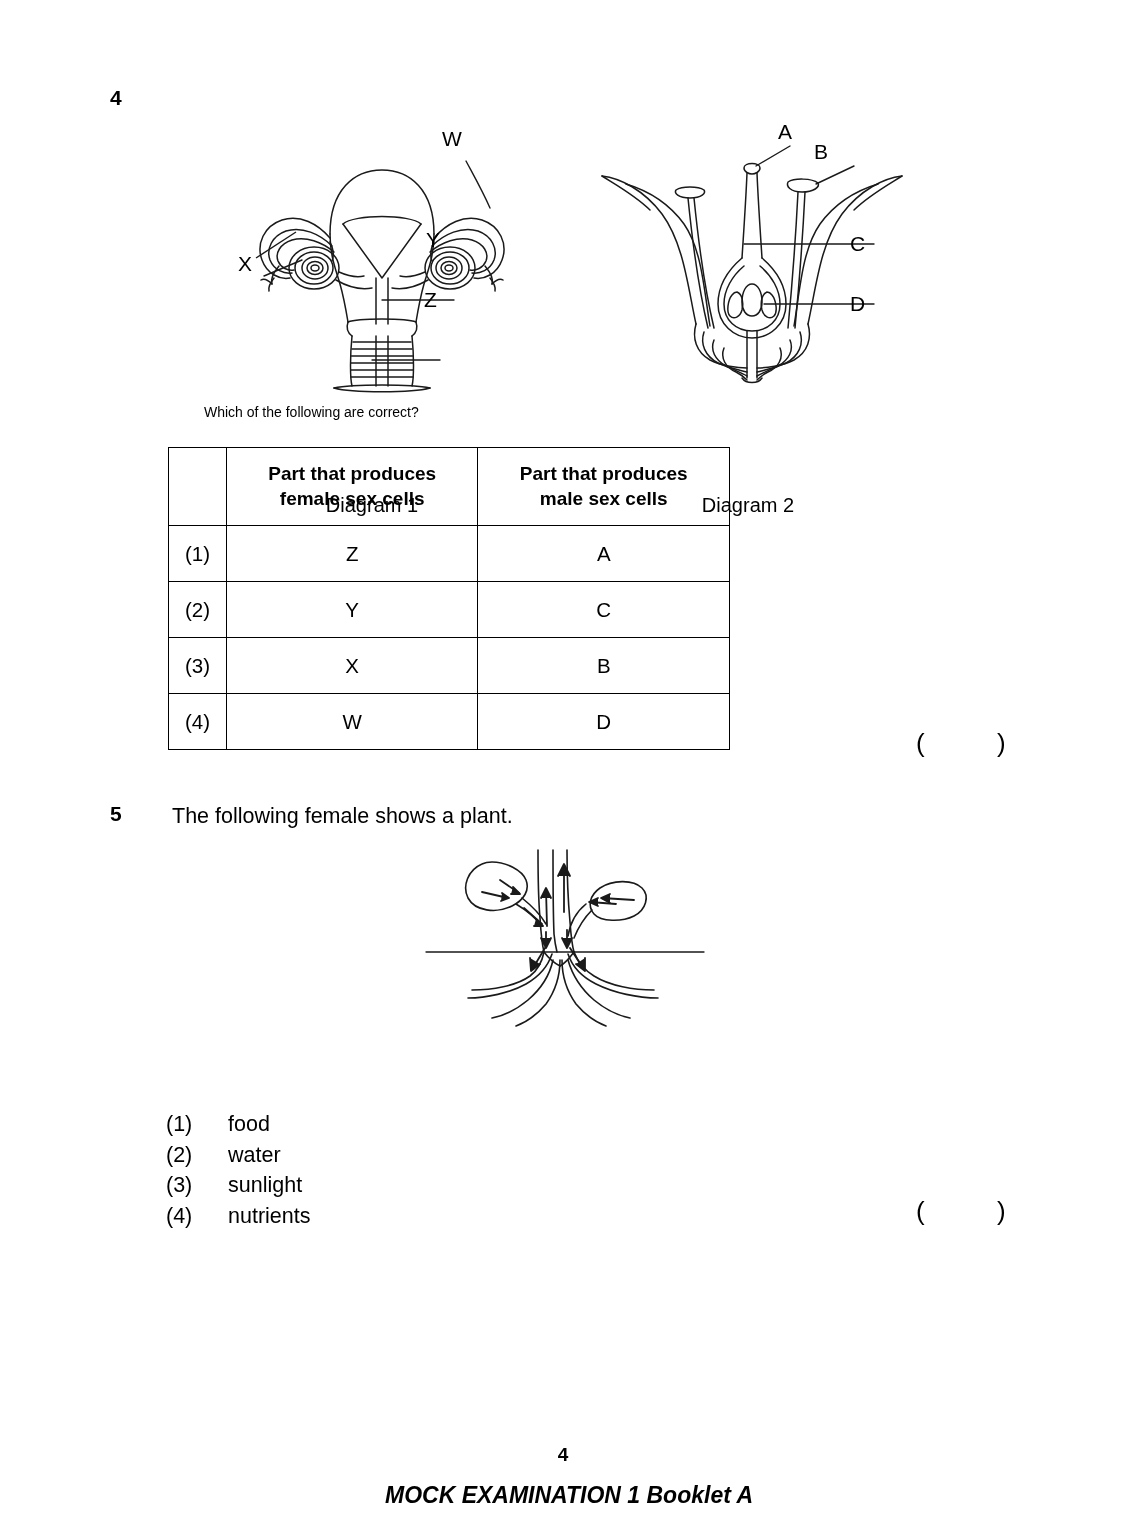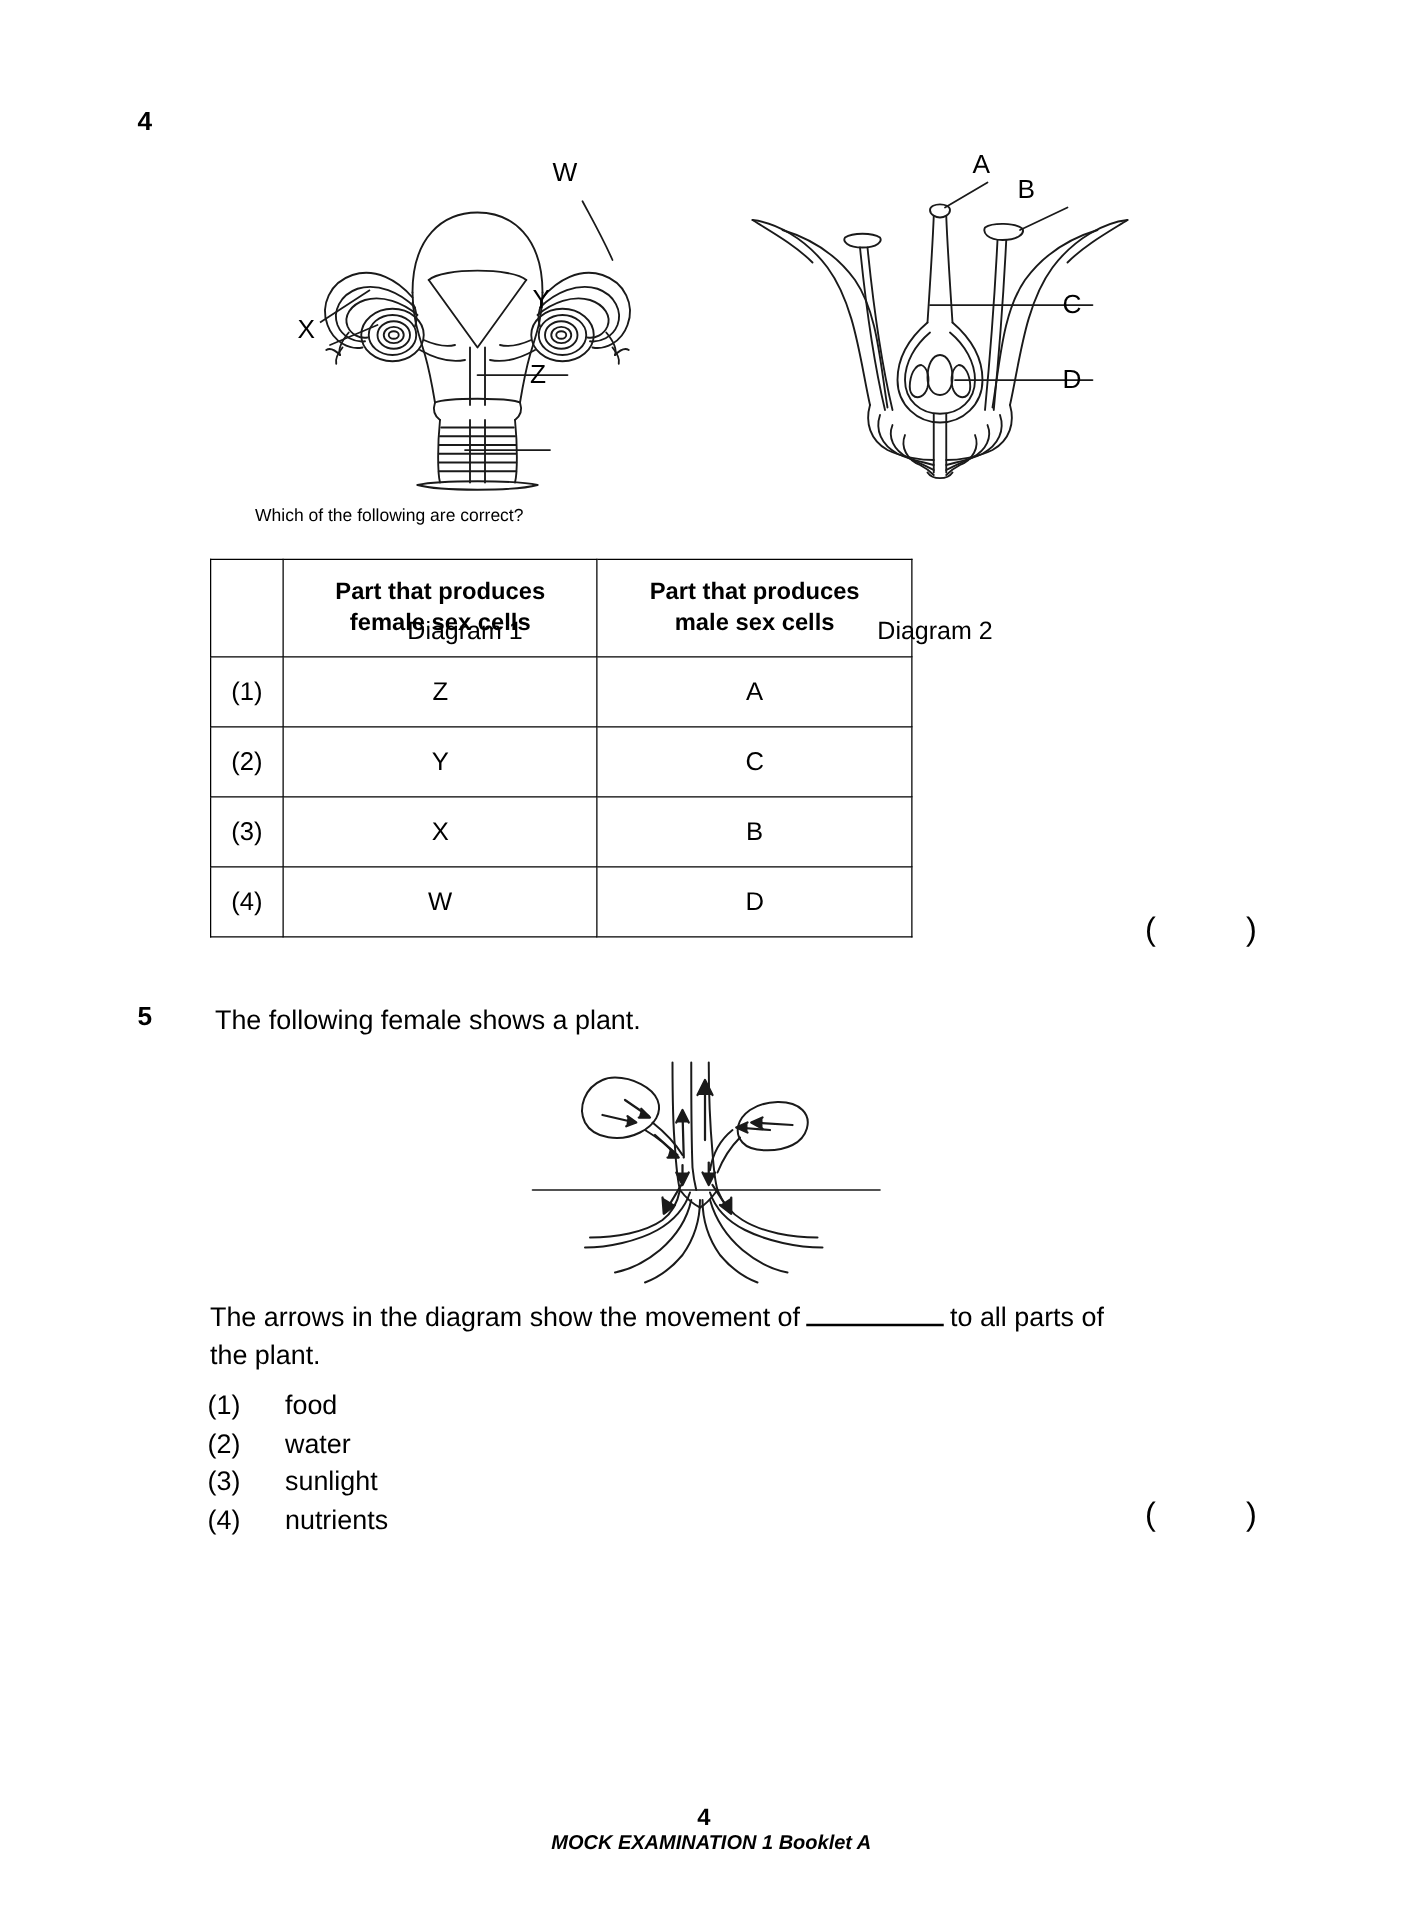--- a/index.html
+++ b/index.html
@@ -157,22 +157,22 @@
   }
   #page-number {
     font-weight: bold;
     font-size: 19px;
     display: block;
   }
   #footer-exam {
     display: block;
     font-weight: bold;
     font-style: italic;
-    font-size: 16px;
-    margin-top: 0;
+    font-size: 23px;
+    margin-top: 16px;
     margin-left: 12px;
   }
   svg { display: block; }
 </style>
 </head>
 <body>
 
 <div class="page">
 
   <div id="q4">
@@ -447,24 +447,20 @@
       <path d="M124 104 C130 112, 136 116, 140 118"></path>
       <path d="M154 104 C148 112, 144 116, 140 118"></path>
 
       <path d="M125 100 L113 120" stroke-width="1.8"></path>
       <path d="M110 110 L111 123 L120 116" stroke-width="1.8" fill="#1a1a1a"></path>
       <path d="M150 100 L163 120" stroke-width="1.8"></path>
       <path d="M165 110 L165 123 L156 116" stroke-width="1.8" fill="#1a1a1a"></path>
     </svg>
   </div>
 
-  <div id="q5-body">
-    <span>The arrows in the diagram show the movement of</span><span class="blank-line"></span><span>to all parts of</span><br>
-    <span>the plant.</span>
-  </div>
 
   <div id="q5-options">
     <div class="opt-row">
       <div class="opt-num">(1)</div>
       <div class="opt-label">food</div>
     </div>
     <div class="opt-row">
       <div class="opt-num">(2)</div>
       <div class="opt-label">water</div>
     </div>

